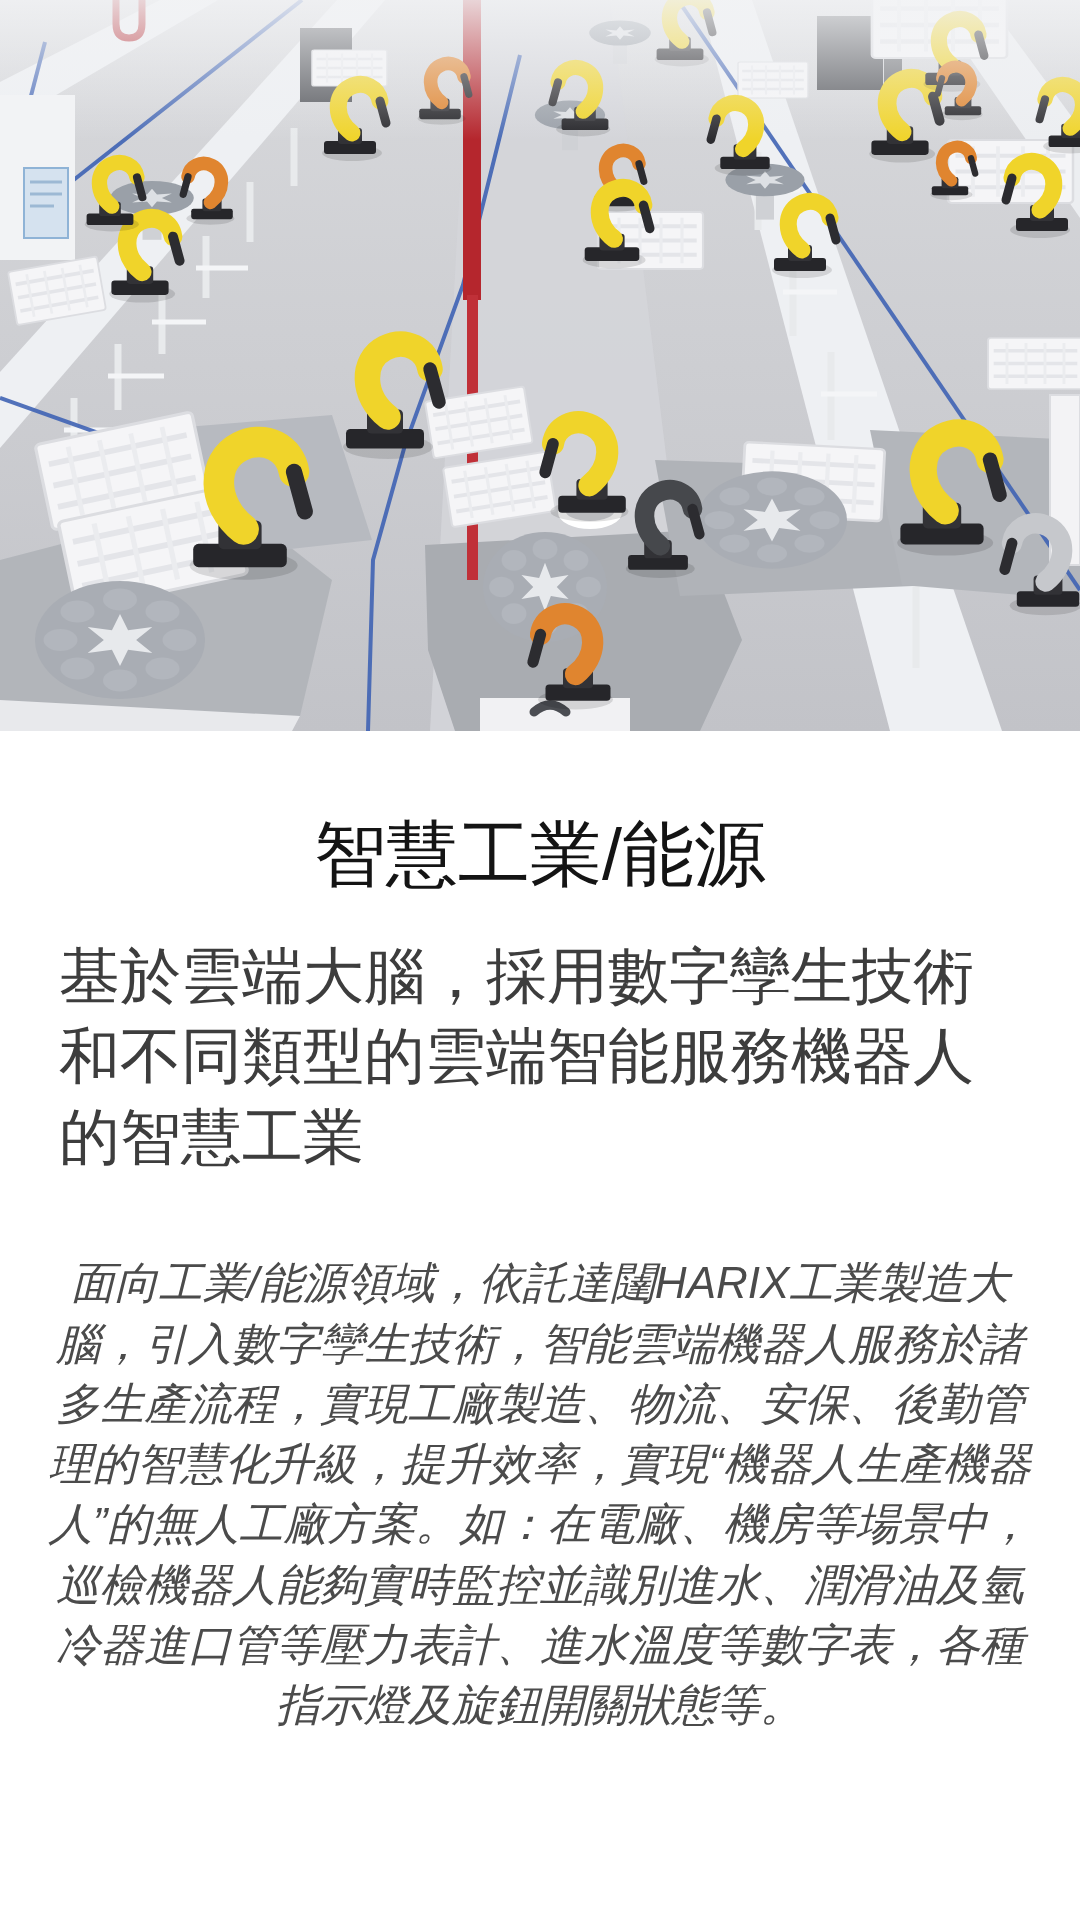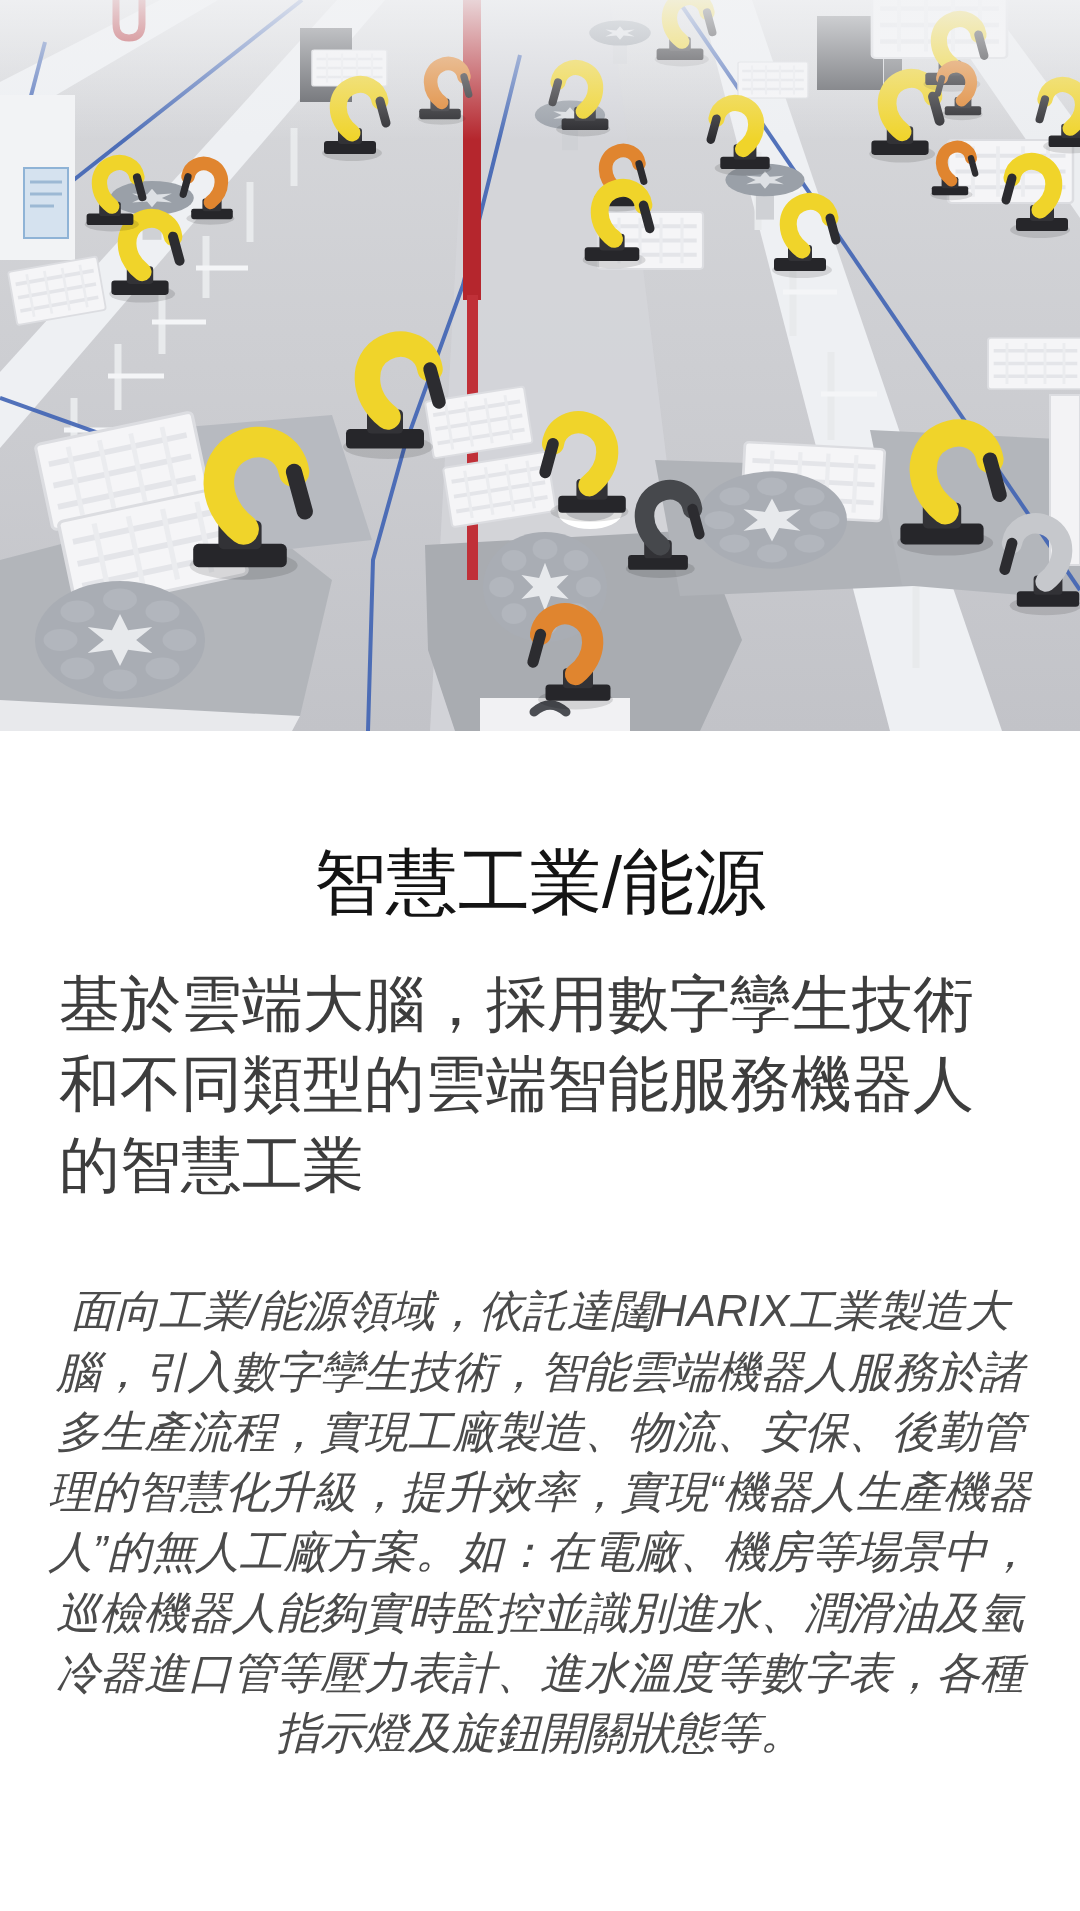--- a/index.html
+++ b/index.html
@@ -4,21 +4,21 @@
 <style>
   html,body{margin:0;padding:0;}
   body{
     width:1080px;height:1911px;background:#ffffff;overflow:hidden;
     font-family:"Liberation Sans","DejaVu Sans",sans-serif;
   }
   .hero{width:1080px;height:731px;display:block;position:relative;}
   .hero svg{display:block;width:100%;height:100%;}
   .content{width:1080px;}
   .title{
-    margin:110px 0 0 0;text-align:center;
+    margin:82px 0 0 0;text-align:center;
     font-size:72px;line-height:1.15;font-weight:500;color:#141414;
   }
   .subtitle{
     margin:40px auto 0 auto;width:962px;text-align:left;
     font-size:61px;line-height:1.32;font-weight:400;color:#3d3d3d;
   }
   .bodytext{
     margin:76px auto 0 auto;width:986px;text-align:center;
     font-size:44px;line-height:1.37;font-weight:400;color:#4b4b4b;font-style:italic;
   }

